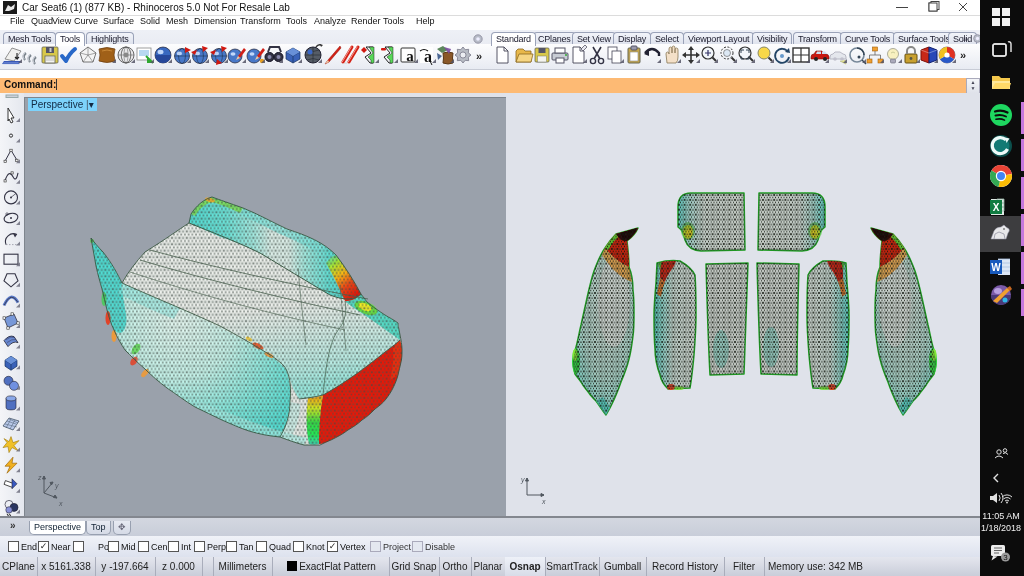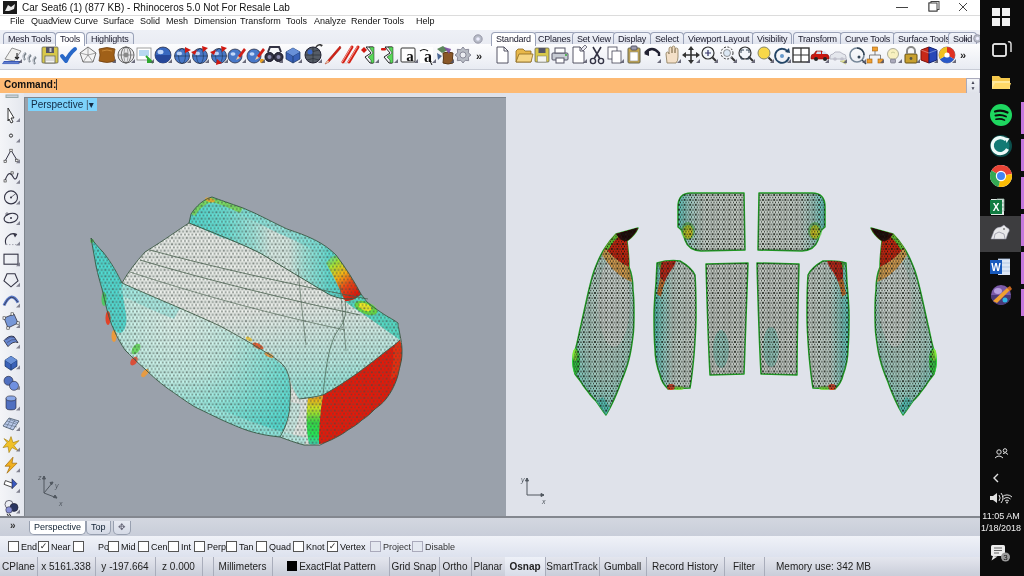--- a/index.html
+++ b/index.html
@@ -775,21 +775,21 @@
   <div class="scell" style="left:213px;width:59px">Millimeters</div>
   <div class="scell" style="left:272px;width:117px;text-align:center"><span style="display:inline-block;width:10px;height:10px;background:#000;vertical-align:-1px;margin:0 2px 0 2px"></span>ExactFlat Pattern</div>
   <div class="scell" style="left:389px;width:50px">Grid Snap</div>
   <div class="scell" style="left:439px;width:32px">Ortho</div>
   <div class="scell" style="left:471px;width:34px">Planar</div>
   <div class="scell" style="left:505px;width:40px;font-weight:bold;background:linear-gradient(#eef1f8,#d8dce8)">Osnap</div>
   <div class="scell" style="left:545px;width:54px">SmartTrack</div>
   <div class="scell" style="left:599px;width:47px">Gumball</div>
   <div class="scell" style="left:646px;width:78px">Record History</div>
   <div class="scell" style="left:724px;width:40px">Filter</div>
-  <div class="scell" style="left:764px;width:216px;text-align:left;padding-left:12px;border-right:none">Memory use: 342 MB</div>
+  <div class="scell" style="left:764px;width:216px;text-align:left;padding-left:4px;border-right:none">Memory use: 342 MB</div>
 </div>
 
 <div class="abs" id="taskbar"></div>
 <svg class="abs" style="left:980px;top:0" width="44" height="576" viewBox="0 0 44 576" id="tbsvg">
       <g transform="translate(12,8)" fill="#f2f2f2">
         <rect width="8" height="8"></rect>
         <rect x="10" width="8" height="8"></rect>
         <rect y="10" width="8" height="8"></rect>
         <rect x="10" y="10" width="8" height="8"></rect>
       </g>

